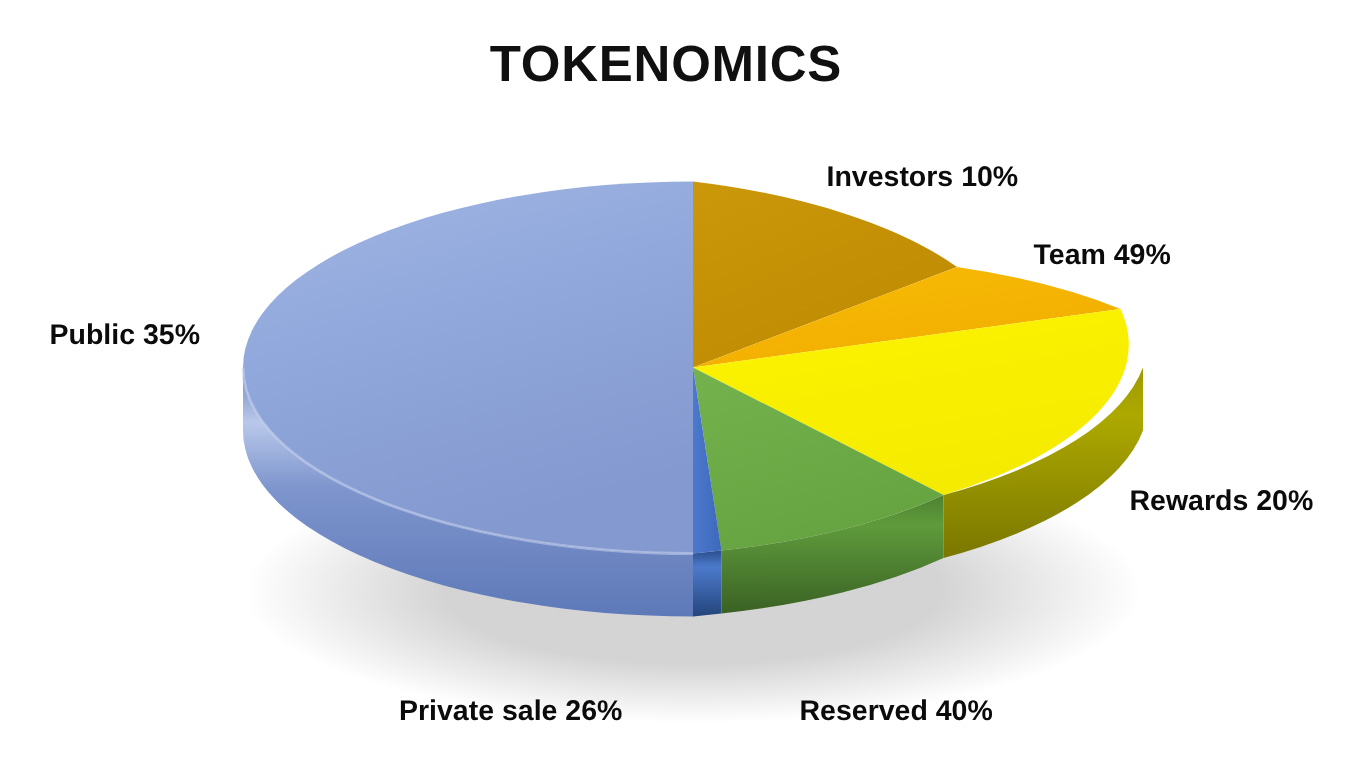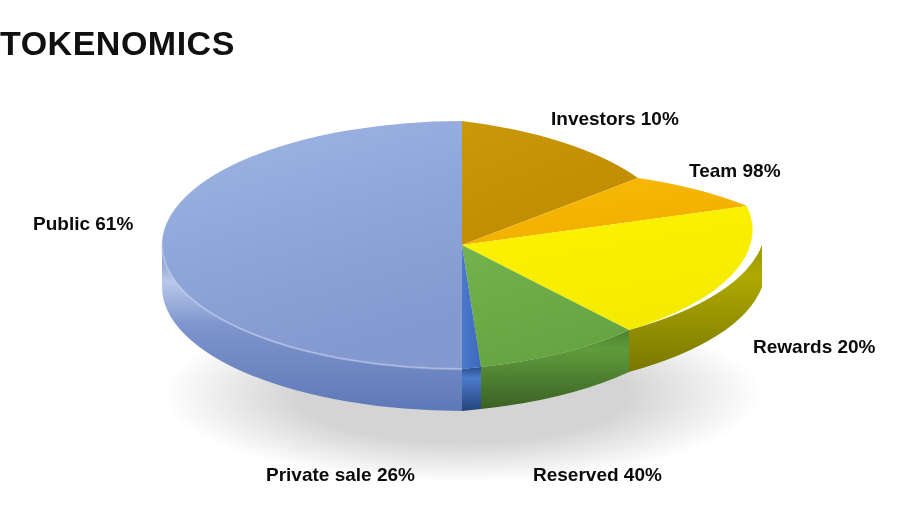--- a/index.html
+++ b/index.html
@@ -13,21 +13,21 @@
     height: 522px;
     background: #ffffff;
     overflow: hidden;
     font-family: "Liberation Sans", sans-serif;
   }
   #chart-title {
     position: absolute;
     top: 24px;
     left: 0;
     width: 888px;
-    text-align: left;
+    text-align: center;
     font-size: 34px;
     font-weight: bold;
     color: #101010;
     letter-spacing: 0.5px;
   }
   #pie-wrap {
     position: absolute;
     left: 0;
     top: 0;
     width: 912px;
@@ -35,21 +35,21 @@
   }
   .slice-label {
     position: absolute;
     font-size: 19px;
     font-weight: bold;
     color: #0b0b0b;
     white-space: nowrap;
   }
   #label-investors { left: 551px; top: 108px; }
   #label-team      { left: 689px; top: 160px; }
-  #label-rewards   { left: 753px; top: 336px; text-align: right; }
+  #label-rewards   { left: 753px; top: 324px; text-align: right; }
   #label-reserved  { left: 533px; top: 464px; }
   #label-private   { left: 266px; top: 464px; }
   #label-public    { left: 33px;  top: 213px; }
 </style>
 </head>
 <body>
 
 <div id="page">
 
   <div id="chart-title">TOKENOMICS</div>
@@ -152,24 +152,24 @@
 
       <path d="M 462 245 L 481 367 A 300 124 0 0 1 462 369 Z" fill="url(#gPrivate)"></path>
 
       <path d="M 462 245 L 462 369 A 300 124 0 0 1 462 121 Z" fill="url(#gPublic)"></path>
 
       <path d="M 462 369 A 300 124 0 0 1 162 245" fill="none" stroke="#C4D0EC" stroke-opacity="0.55" stroke-width="2"></path>
     </svg>
 
     <div class="slice-label" id="label-investors">Investors 10%</div>
 
-    <div class="slice-label" id="label-team">Team 98%</div>
+    <div class="slice-label" id="label-team">Team 49%</div>
 
     <div class="slice-label" id="label-rewards">Rewards 20%</div>
 
     <div class="slice-label" id="label-reserved">Reserved 40%</div>
 
     <div class="slice-label" id="label-private">Private sale 26%</div>
 
-    <div class="slice-label" id="label-public">Public 61%</div>
+    <div class="slice-label" id="label-public">Public 35%</div>
   </div>
 
 </div>
 
 </body></html>

